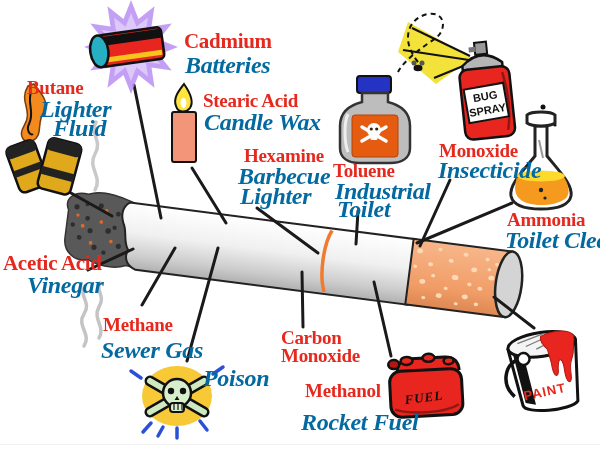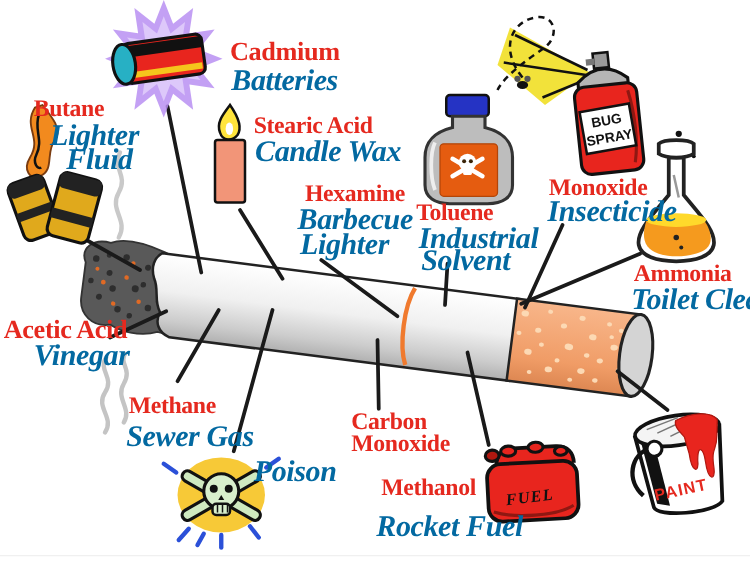--- a/index.html
+++ b/index.html
@@ -265,21 +265,21 @@
 
 <span class="lbl chem" style="left:203px;top:91px;">Stearic Acid</span>
 <span class="lbl sub" style="left:204px;top:110px;">Candle Wax</span>
 
 <span class="lbl chem" style="left:244px;top:146px;">Hexamine</span>
 <span class="lbl sub" style="left:238px;top:164px;">Barbecue</span>
 <span class="lbl sub" style="left:240px;top:184px;">Lighter</span>
 
 <span class="lbl chem" style="left:333px;top:161px;">Toluene</span>
 <span class="lbl sub" style="left:335px;top:179px;">Industrial</span>
-<span class="lbl sub" style="left:337px;top:197px;">Solvent</span>
+<span class="lbl sub" style="left:337px;top:197px;">Toilet</span>
 
 <span class="lbl chem" style="left:439px;top:141px;">Monoxide</span>
 <span class="lbl sub" style="left:438px;top:158px;">Insecticide</span>
 
 <span class="lbl chem" style="left:507px;top:210px;">Ammonia</span>
 <span class="lbl sub" style="left:505px;top:228px;">Toilet Cleaner</span>
 
 <span class="lbl chem big" style="left:3px;top:253px;">Acetic Acid</span>
 <span class="lbl sub" style="left:27px;top:273px;">Vinegar</span>
 

